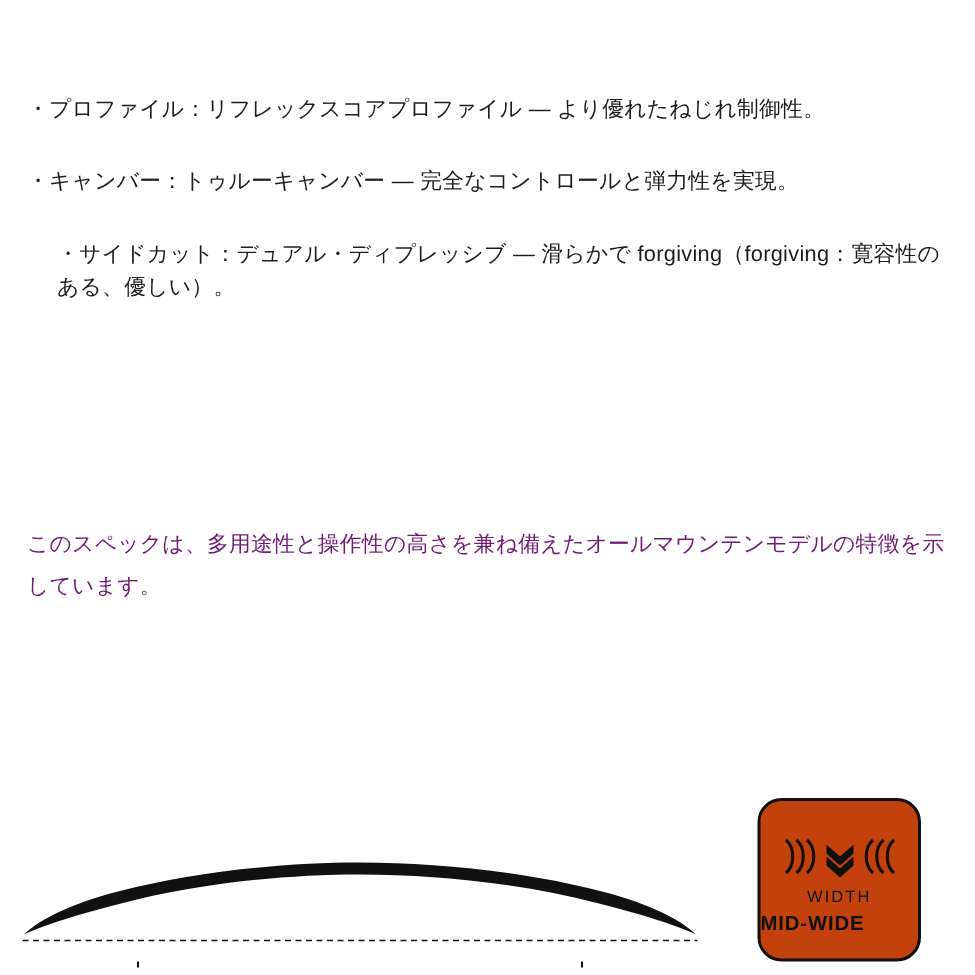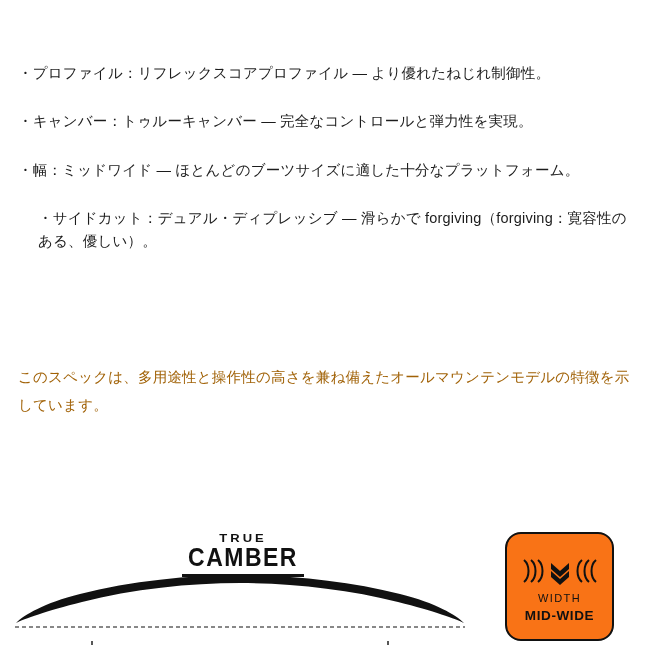--- a/index.html
+++ b/index.html
@@ -32,27 +32,27 @@
     margin-bottom: 26px;
     letter-spacing: 0.2px;
     color: #1c1c1c;
   }
   .spec-item:last-child {
     margin-bottom: 0;
     margin-left: 20px;
   }
   .summary {
     position: absolute;
-    top: 364px;
+    top: 350px;
     left: 18px;
     right: 20px;
     font-size: 14.5px;
     line-height: 1.9;
     letter-spacing: 0.2px;
-    color: #a16207;
+    color: #701a75;
   }
 
   
   .graphic {
     position: absolute;
     left: 0;
     top: 470px;
     width: 650px;
     height: 180px;
   }
@@ -111,21 +111,21 @@
   }
 
   .width-card {
     position: absolute;
     left: 505px;
     top: 62px;
     width: 105px;
     height: 105px;
     border: 2px solid #111;
     border-radius: 16px;
-    background: #f97316;
+    background: #c2410c;
   }
   .width-card .glyph-row {
     position: absolute;
     top: 22px;
     left: 0;
     width: 100%;
     text-align: center;
   }
   .width-card .w-label {
     position: absolute;
@@ -135,61 +135,54 @@
     text-align: center;
     font-size: 11px;
     letter-spacing: 1.4px;
     color: #111;
   }
   .width-card .w-value {
     position: absolute;
     top: 74px;
     left: 0;
     width: 100%;
-    text-align: center;
+    text-align: left;
     font-size: 13.5px;
     font-weight: bold;
     letter-spacing: 0.6px;
     color: #111;
   }
 </style>
 </head>
 <body>
 
 <div class="page">
 
   <div class="spec-list">
     <div class="spec-item">・プロファイル：リフレックスコアプロファイル — より優れたねじれ制御性。</div>
     <div class="spec-item">・キャンバー：トゥルーキャンバー — 完全なコントロールと弾力性を実現。</div>
-    <div class="spec-item">・幅：ミッドワイド — ほとんどのブーツサイズに適した十分なプラットフォーム。</div>
     <div class="spec-item">・サイドカット：デュアル・ディプレッシブ — 滑らかで forgiving（forgiving：寛容性のある、優しい）。</div>
   </div>
 
   <div class="summary">このスペックは、多用途性と操作性の高さを兼ね備えたオールマウンテンモデルの特徴を示しています。</div>
 
   <div class="graphic">
 
     <svg class="camber-figure" viewBox="0 0 460 130" xmlns="http://www.w3.org/2000/svg">
 
       <line x1="5" y1="112" x2="455" y2="112" stroke="#111" stroke-width="1" stroke-dasharray="4 3"></line>
 
       <path d="M6,108 C14,100 34,88 70,79 C120,66 180,60 230,60 C280,60 340,66 390,79 C426,88 446,100 454,108
                C446,104 424,96 388,87 C338,74 280,68 230,68 C180,68 122,74 72,87 C36,96 14,104 6,108 Z" fill="#111"></path>
 
       <path d="M82,126 L82,140 L378,140 L378,126" fill="none" stroke="#111" stroke-width="1.4"></path>
       <line x1="82" y1="140" x2="186" y2="140" stroke="#111" stroke-width="1.4"></line>
       <line x1="276" y1="140" x2="378" y2="140" stroke="#111" stroke-width="1.4"></line>
     </svg>
 
-    <div class="camber-badge">
-      <span class="true-word">TRUE</span>
-      <span class="camber-word">CAMBER</span>
-      <div class="rule"></div>
-      <div class="rule thin"></div>
-    </div>
 
 
     <div class="width-card">
       <div class="glyph-row">
         <svg width="80" height="30" viewBox="0 0 80 30" xmlns="http://www.w3.org/2000/svg">
           <path d="M4,4 C10,9 10,21 4,26" fill="none" stroke="#111" stroke-width="2"></path>
           <path d="M11,4 C17,9 17,21 11,26" fill="none" stroke="#111" stroke-width="2"></path>
           <path d="M18,4 C24,9 24,21 18,26" fill="none" stroke="#111" stroke-width="2"></path>
           <path d="M76,4 C70,9 70,21 76,26" fill="none" stroke="#111" stroke-width="2"></path>
           <path d="M69,4 C63,9 63,21 69,26" fill="none" stroke="#111" stroke-width="2"></path>

